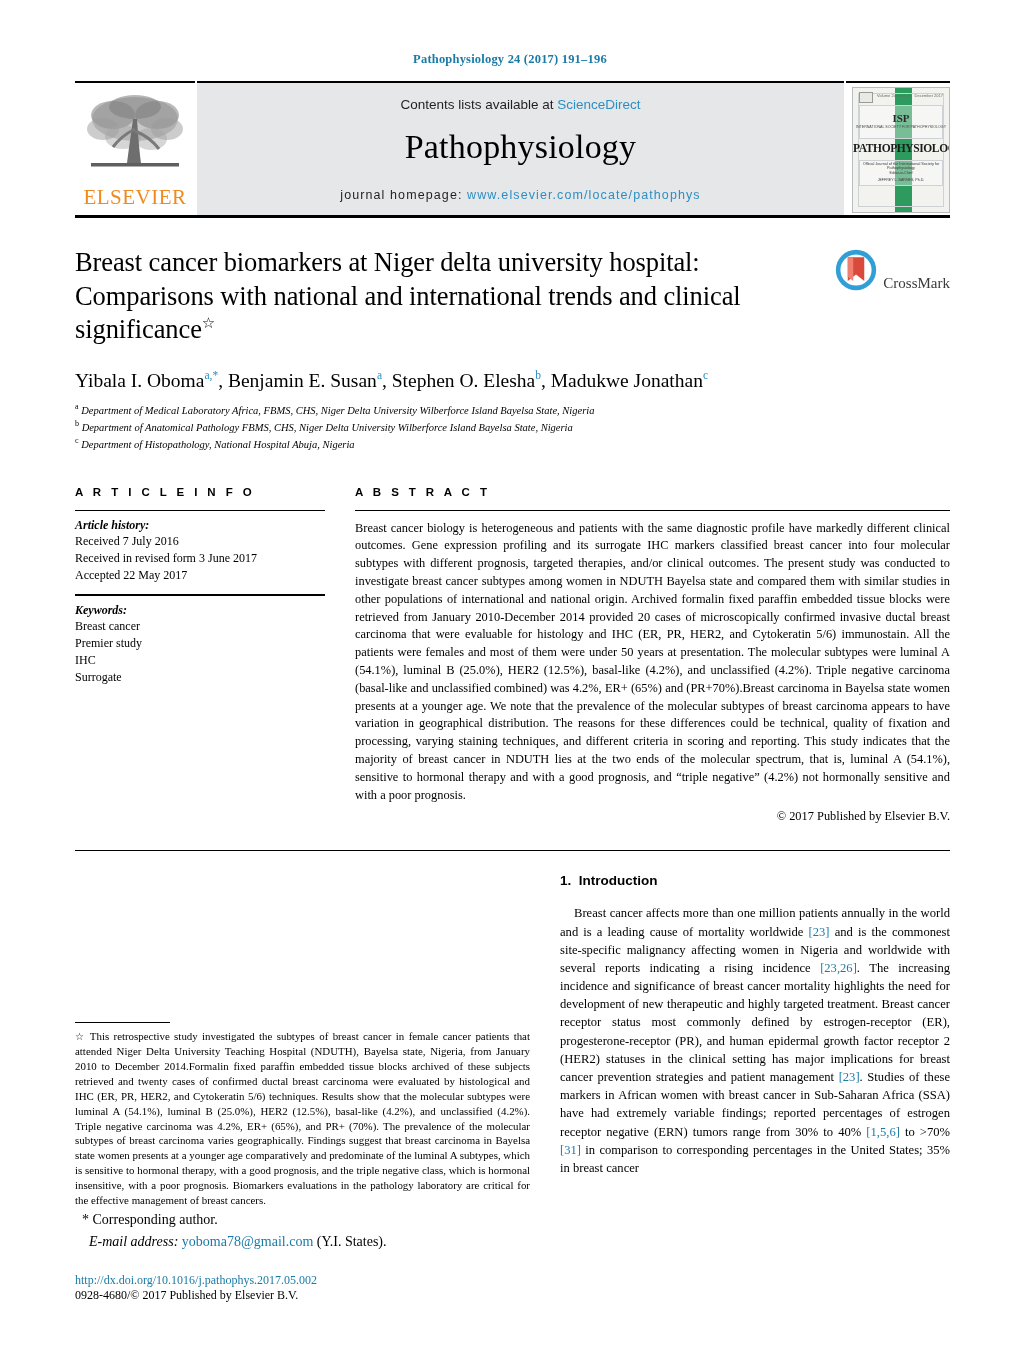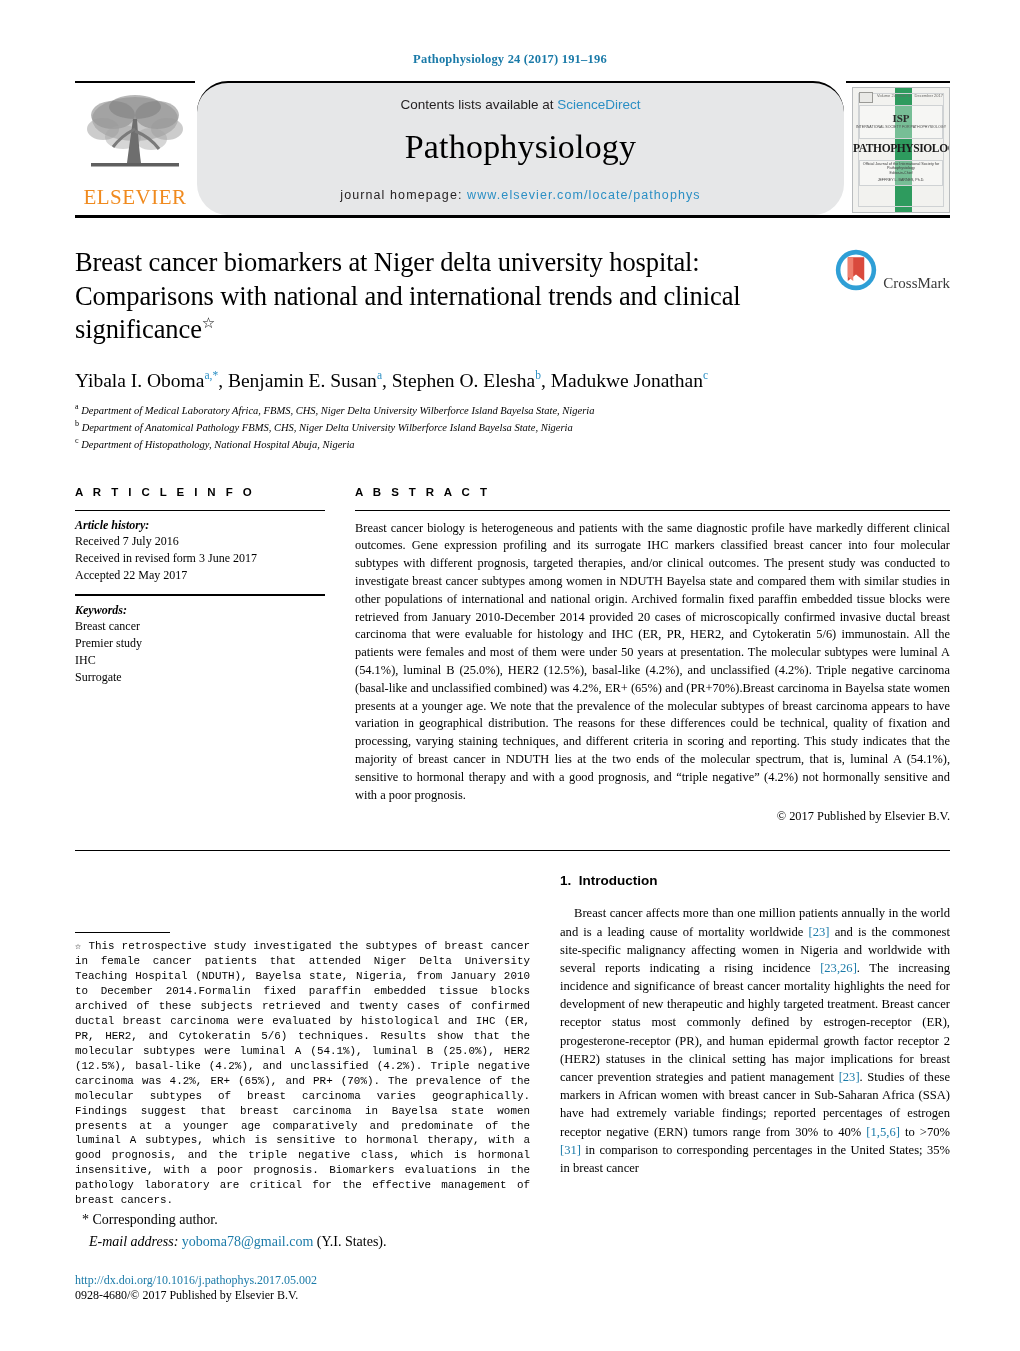--- a/index.html
+++ b/index.html
@@ -54,21 +54,20 @@
   }
 
   .mast-center {
     flex: 1;
     background: #e6e7e8;
     border-top: 2px solid #000;
     margin-left: 2px;
     margin-right: 2px;
     position: relative;
     text-align: center;
-    border-radius: 31px;
   }
   .contents-line {
     font-family: "Liberation Sans", sans-serif;
     font-size: 13.5px;
     color: #231f20;
     padding-top: 14px;
   }
   .contents-line .sd { color: #2b8fc4; }
   .journal-name {
     font-family: "Liberation Serif", serif;
@@ -259,21 +258,21 @@
     margin-top: 22px;
     height: 430px;
   }
   .lower-left { width: 455px; position: relative; }
   .lower-right { flex: 1; }
 
   .fn-rule {
     width: 95px; border-top: 1px solid #000; margin-bottom: 6px;
   }
   .footnote {
-    font-family: Liberation Mono, monospace;
+    font-family: Liberation Serif, serif;
     font-size: 10.9px;
     line-height: 1.37;
     text-align: justify;
   }
   .footnote .star { font-size: 10px; }
   .corr {
     font-family: "Liberation Serif", serif;
     font-size: 14px;
     line-height: 1.4;
     margin-top: 2px;

